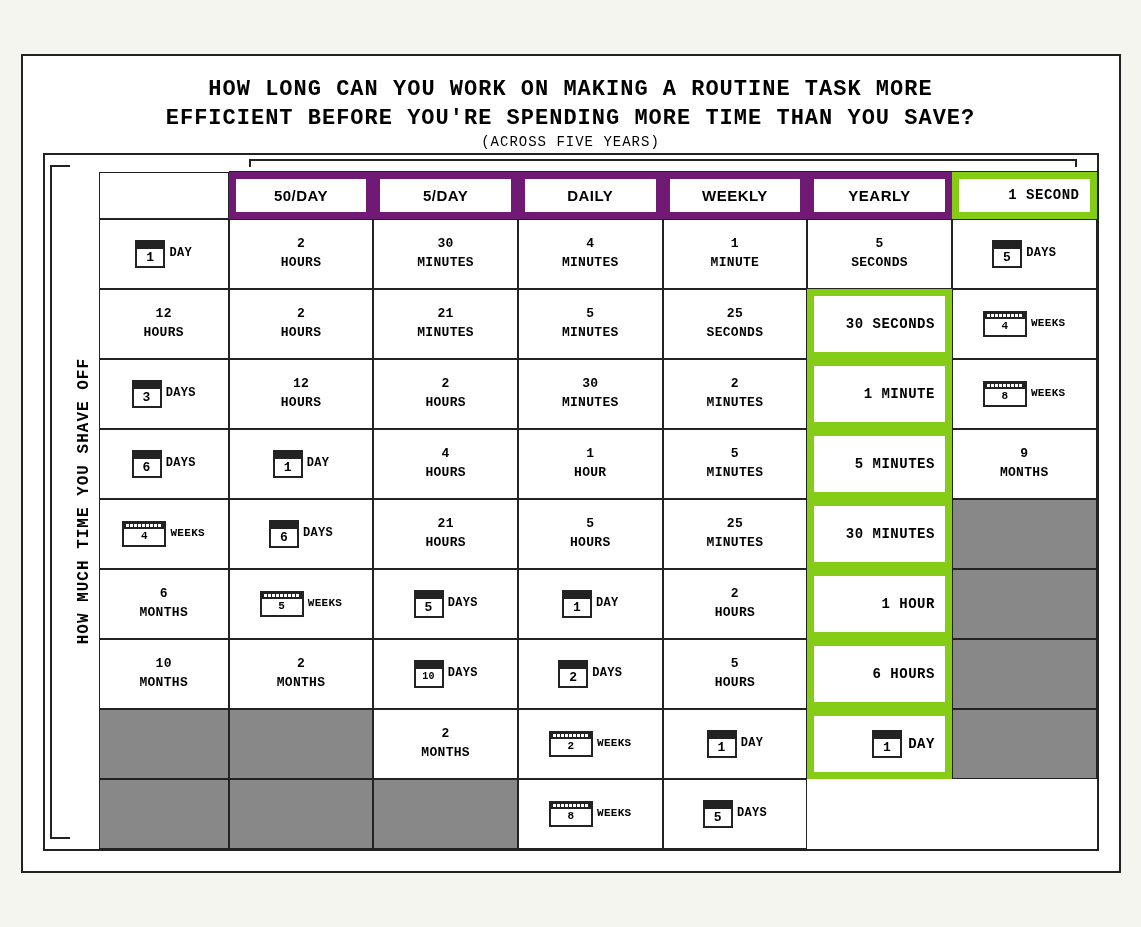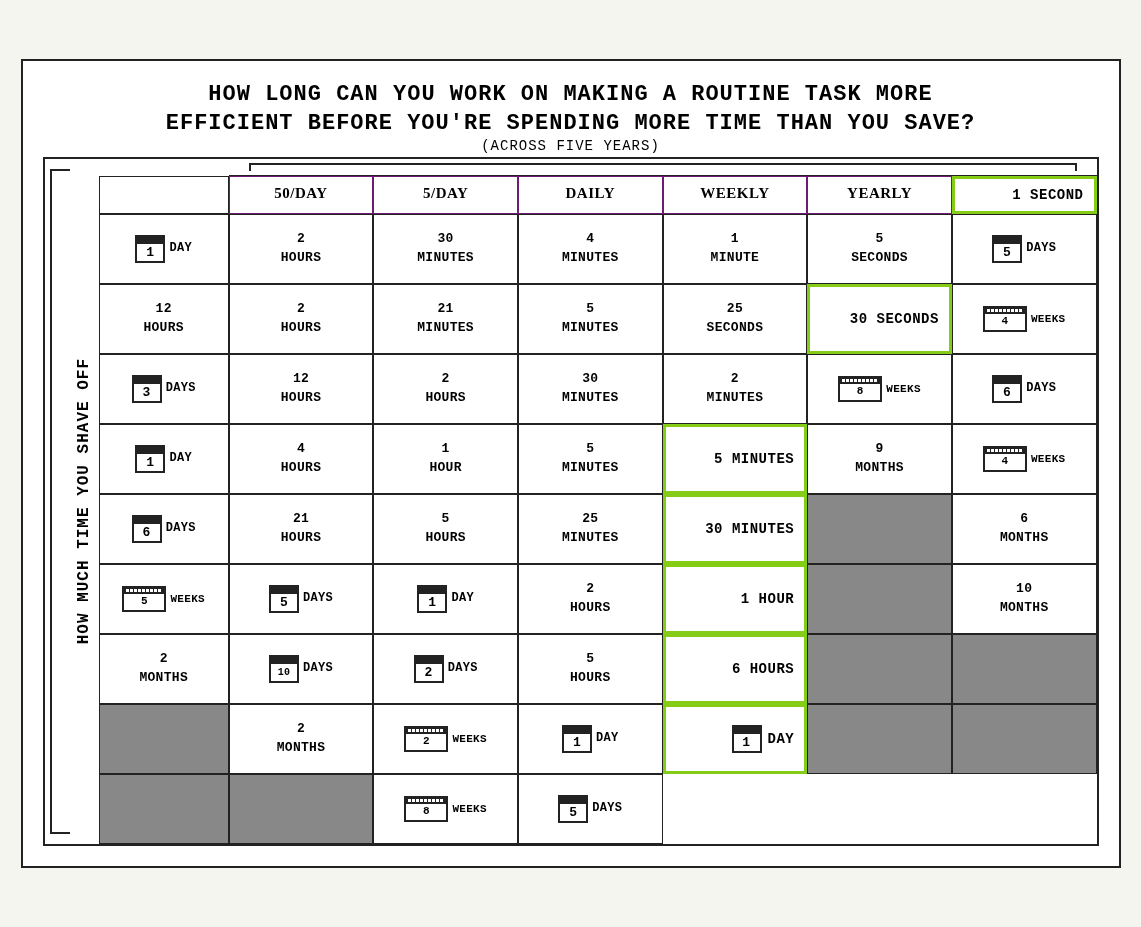--- a/index.html
+++ b/index.html
@@ -87,33 +87,33 @@
       text-transform: uppercase;
     }
 
     .grid-table {
       display: grid;
       grid-template-columns: 130px repeat(6, 1fr);
       width: 100%;
     }
 
     .col-header {
-      border: 1px solid #701a75;
+      border: 7px solid #701a75;
       padding: 8px 4px;
       text-align: center;
       font-size: 15px;
       font-weight: bold;
-      font-family: Liberation Serif, serif;
+      font-family: Liberation Sans, sans-serif;
       text-transform: uppercase;
       letter-spacing: 0.5px;
       background: white;
     }
 
     .row-header {
-      border: 3px solid #84cc16;
+      border: 7px solid #84cc16;
       padding: 8px 10px;
       text-align: right;
       font-size: 14px;
       font-weight: bold;
       font-family: 'Courier New', monospace;
       text-transform: uppercase;
       letter-spacing: 0.5px;
       display: flex;
       align-items: center;
       justify-content: flex-end;
@@ -365,20 +365,21 @@
               <div style="font-weight: bold;">30</div>
               <div style="font-weight: bold;">MINUTES</div>
             </div>
           </div>
           <div class="cell">
             <div class="cell-content">
               <div style="font-weight: bold;">2</div>
               <div style="font-weight: bold;">MINUTES</div>
             </div>
           </div>
+          <div class="row-header">1 MINUTE</div>
           <div class="cell">
             <div class="cell-content">
               <div class="cell-with-icon">
                 <div class="weeks-icon">
                   <div class="weeks-top"></div>
                   <div class="weeks-number">8</div>
                 </div>
                 <span style="font-size: 11px; font-family: &quot;Courier New&quot;, monospace; font-weight: bold;">WEEKS</span>
               </div>
             </div>

